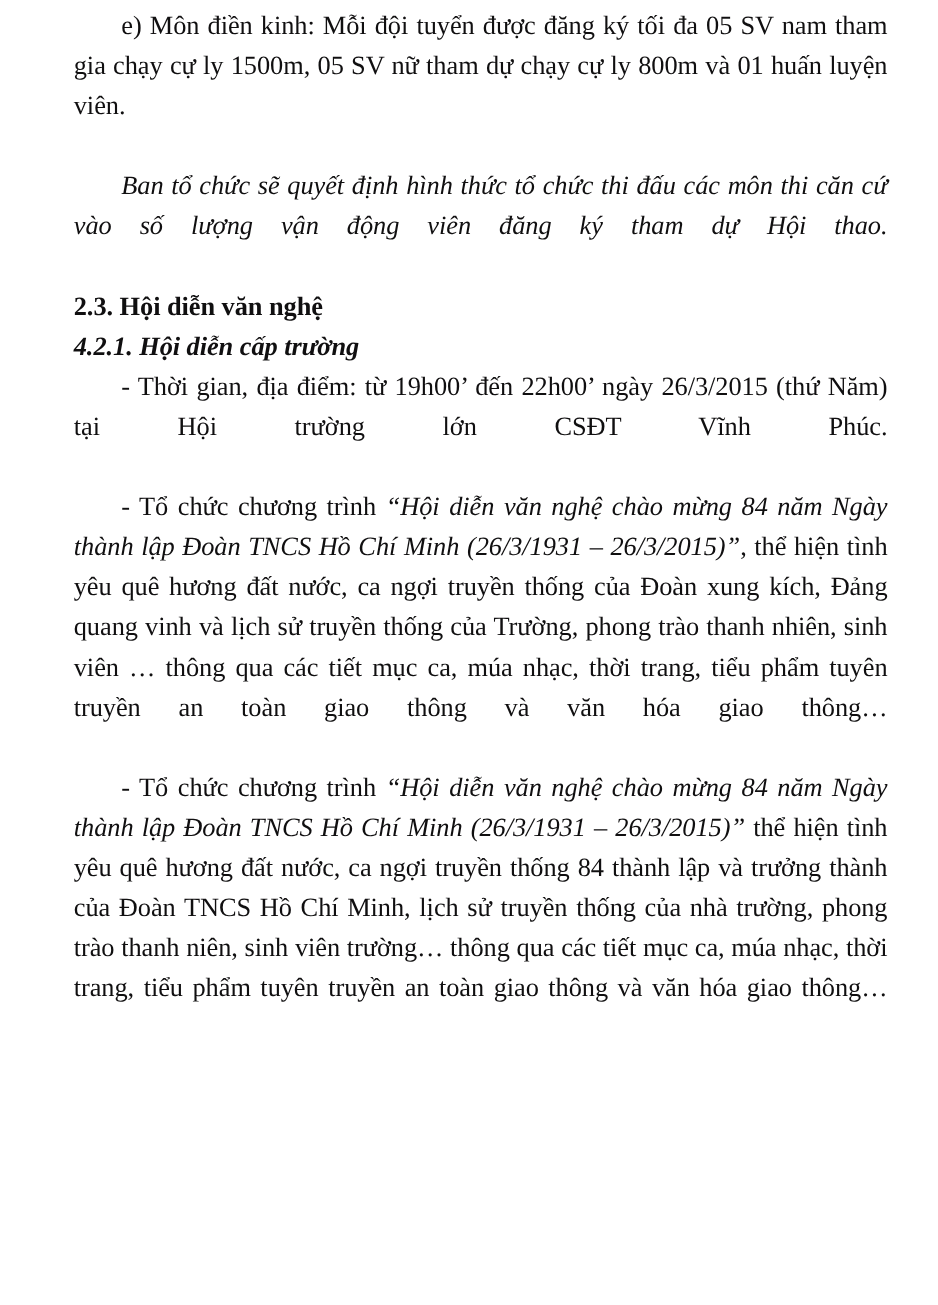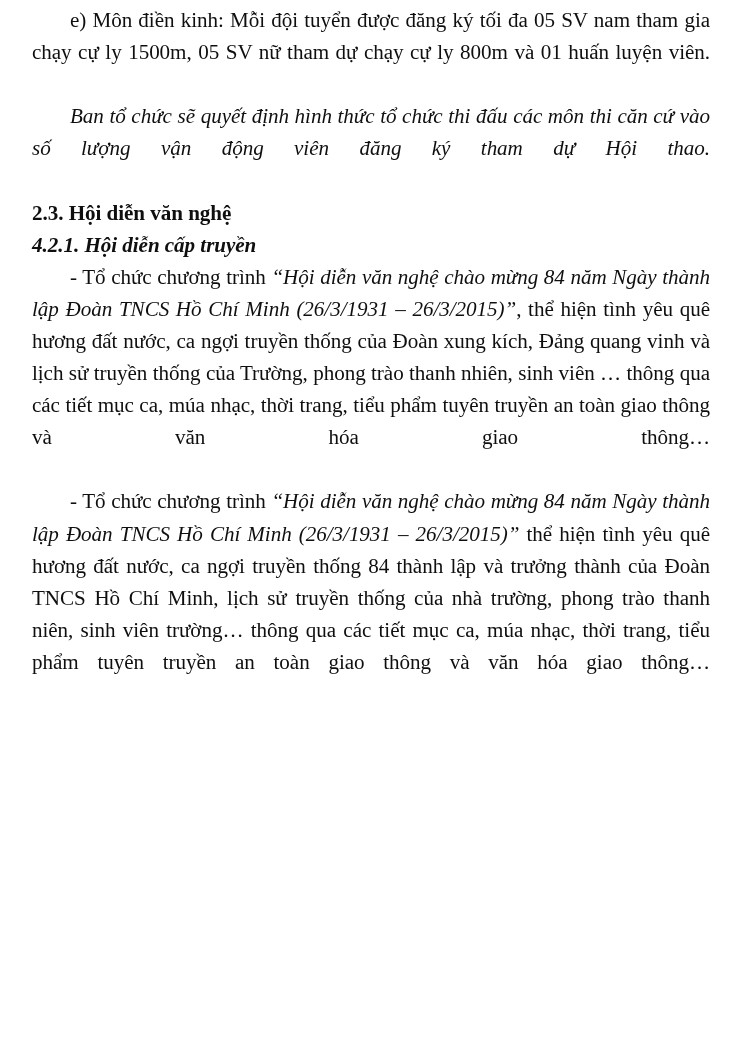--- a/index.html
+++ b/index.html
@@ -14,21 +14,21 @@
     overflow: hidden;
     font-family: "Liberation Serif", "DejaVu Serif", serif;
     color: #100f10;
   }
   .page {
     position: relative;
     width: 750px;
     height: 1044px;
     background: #ffffff;
     box-sizing: border-box;
-    padding: 4px 40px 0 32px;
+    padding: 4px 40px 0 59px;
   }
   .doc-body {
     font-size: 21.1px;
     line-height: 32.1px;
     text-align: justify;
     text-justify: inter-word;
     letter-spacing: -0.05px;
     word-spacing: 0px;
   }
   p {
@@ -76,22 +76,23 @@
 
 <div class="page">
   <div class="doc-body">
 
     <p class="para stretch">e) Môn điền kinh: Mỗi đội tuyển được đăng ký tối đa 05 SV nam  tham gia chạy cự ly 1500m, 05 SV nữ tham dự chạy cự ly 800m và 01 huấn luyện viên.</p>
 
     <p class="para-italic stretch">Ban tổ chức sẽ quyết định hình thức tổ chức thi đấu các môn thi căn cứ vào số lượng vận động viên đăng ký tham dự Hội thao.</p>
 
     <p class="heading">2.3. Hội diễn văn nghệ</p>
 
-    <p class="heading-italic">4.2.1. Hội diễn cấp truyền</p>
+    <p class="heading-italic">4.2.1. Hội diễn cấp trường</p>
 
+    <p class="para stretch">- Thời gian, địa điểm: từ 19h00’ đến 22h00’ ngày 26/3/2015 (thứ Năm) tại Hội trường lớn CSĐT Vĩnh Phúc.</p>
 
     <p class="para stretch">
       <span>- Tổ chức chương trình </span><span class="italic">“Hội diễn văn nghệ chào mừng 84 năm Ngày thành lập Đoàn TNCS Hồ Chí Minh (26/3/1931 – 26/3/2015)”</span><span>, thể hiện tình yêu quê hương đất nước, ca ngợi truyền thống của Đoàn xung kích, Đảng quang vinh và lịch sử truyền thống của Trường, phong trào thanh nhiên, sinh viên … thông qua các tiết mục ca, múa nhạc, thời trang, tiểu phẩm tuyên truyền an toàn giao thông và văn hóa giao thông…</span>
     </p>
 
 
 
 
     <p class="para stretch">
       <span>- Tổ chức chương trình </span><span class="italic">“Hội diễn văn nghệ chào mừng 84 năm Ngày thành lập Đoàn TNCS Hồ Chí Minh  (26/3/1931 – 26/3/2015)”</span><span> thể hiện tình yêu quê hương đất nước, ca ngợi truyền thống 84 thành lập và trưởng thành của Đoàn TNCS Hồ Chí Minh, lịch sử truyền thống của nhà trường, phong trào thanh niên, sinh viên trường… thông qua các tiết mục ca, múa nhạc, thời trang, tiểu phẩm tuyên truyền an toàn giao thông và văn hóa giao thông…</span>

